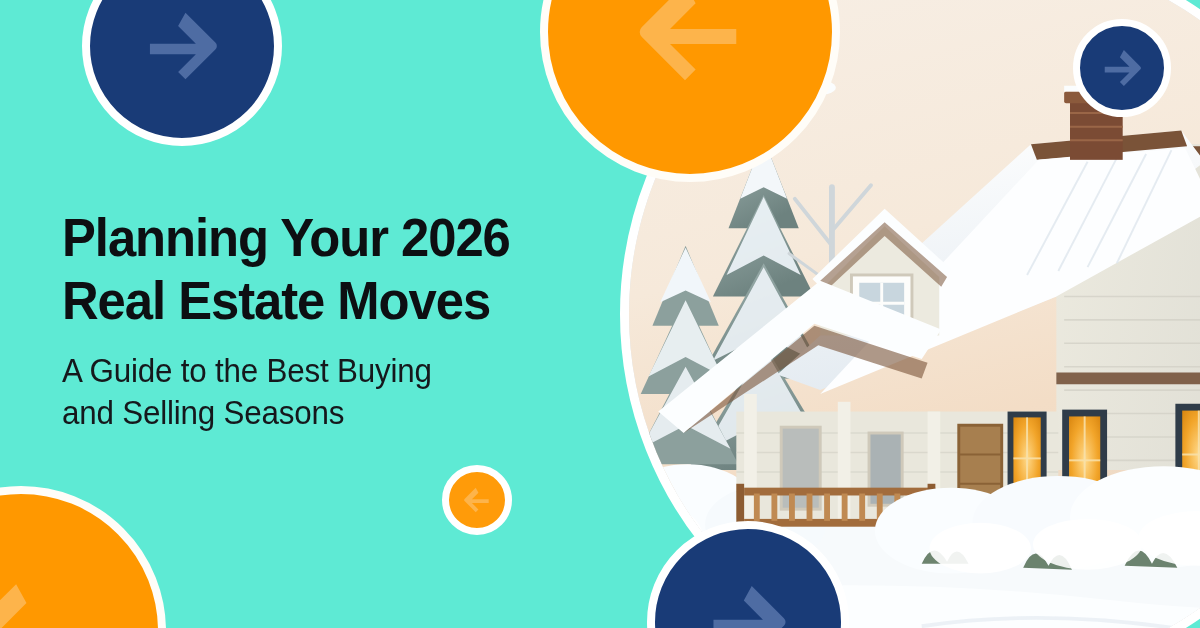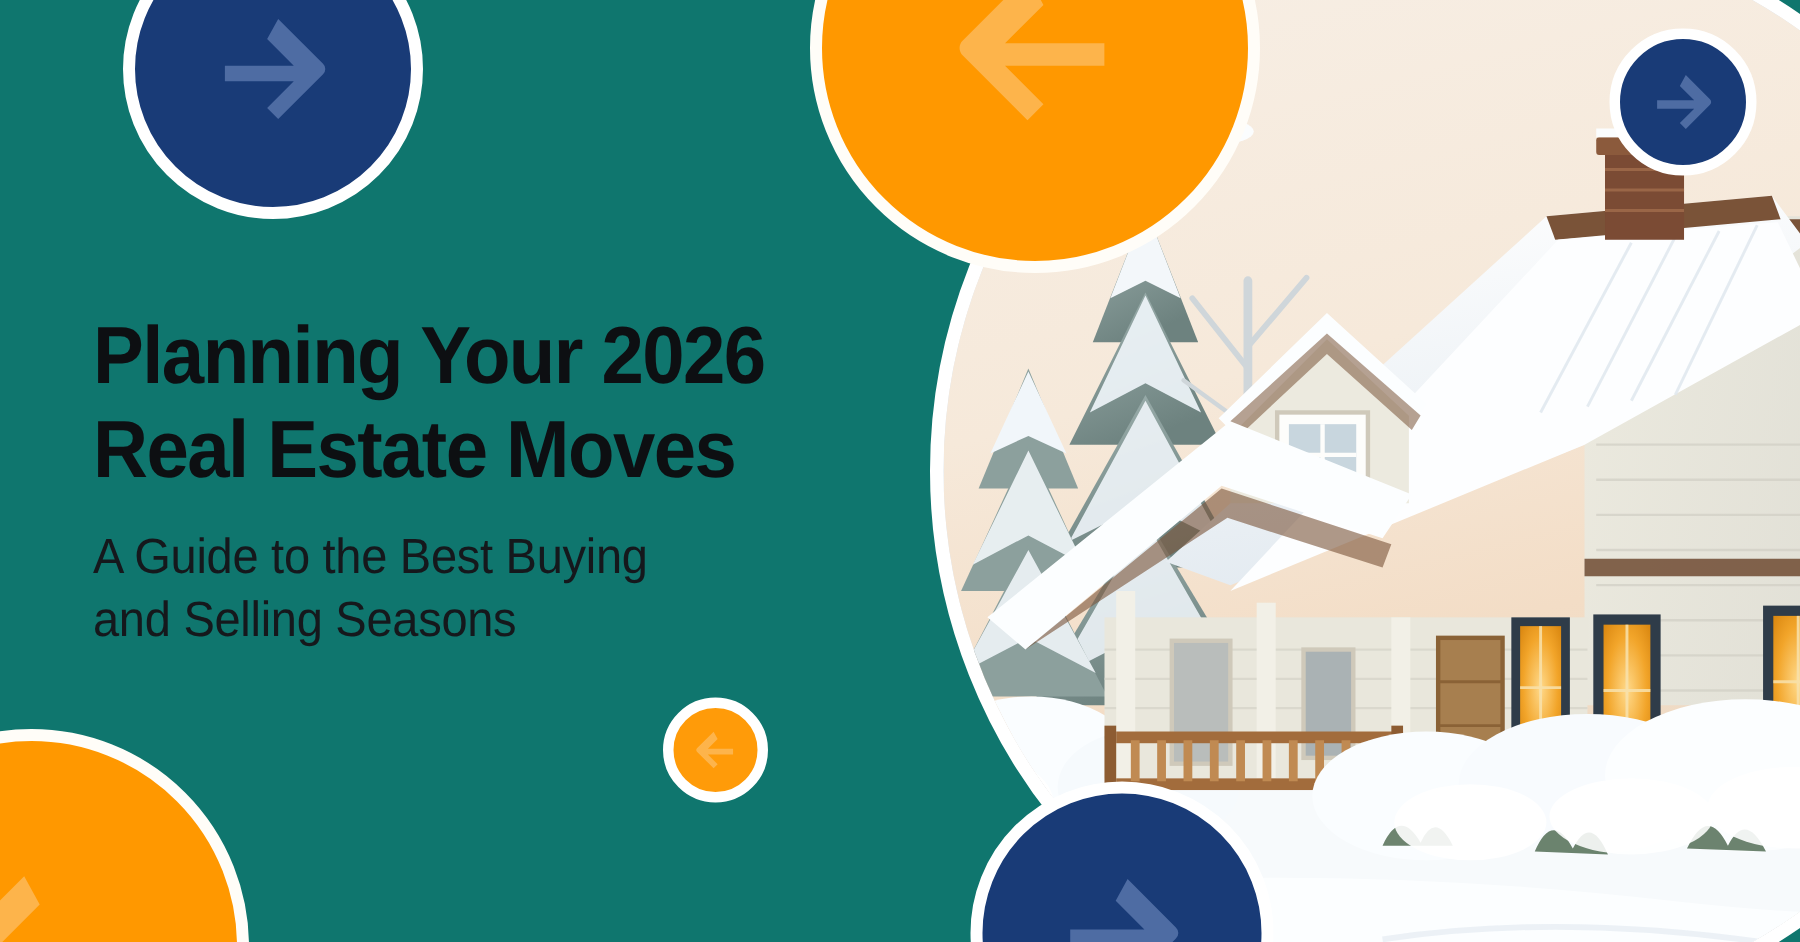--- a/index.html
+++ b/index.html
@@ -6,21 +6,21 @@
   html,body { width:1200px; height:628px; }
   body {
     font-family:"Liberation Sans", sans-serif;
     background:#f0f5fa;
     overflow:hidden;
   }
   #banner {
     position:relative;
     width:1200px;
     height:628px;
-    background:#0f766e;
+    background:#5eead4;
     overflow:hidden;
   }
 
   
   .deco {
     position:absolute;
     border-radius:50%;
     display:flex;
     align-items:center;
     justify-content:center;

